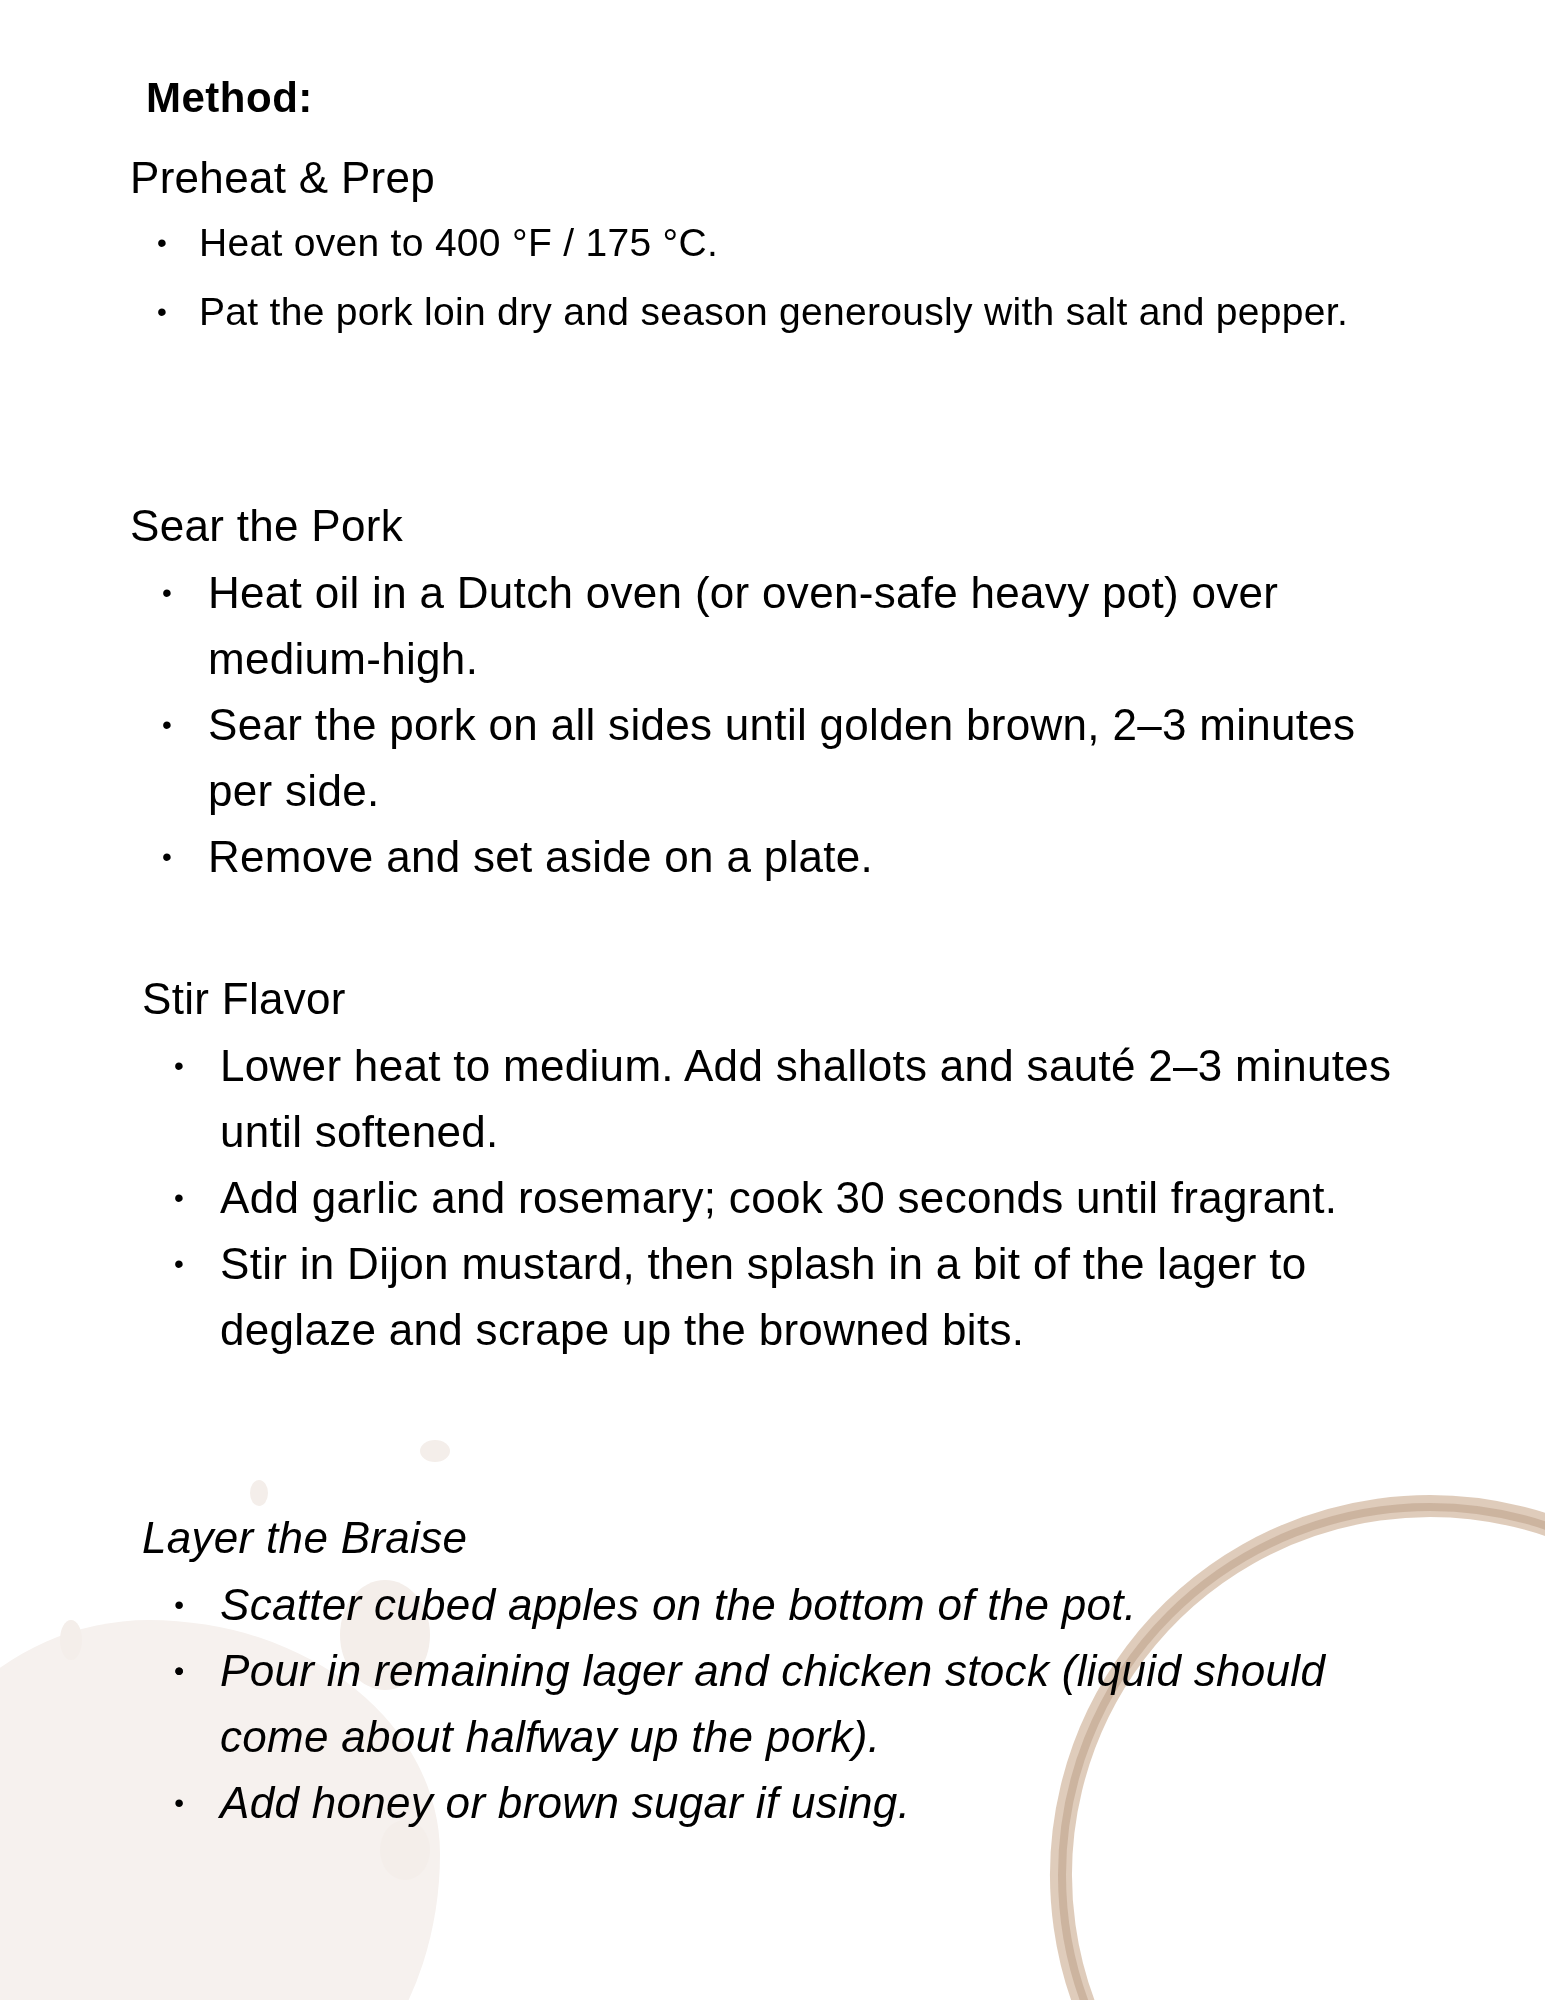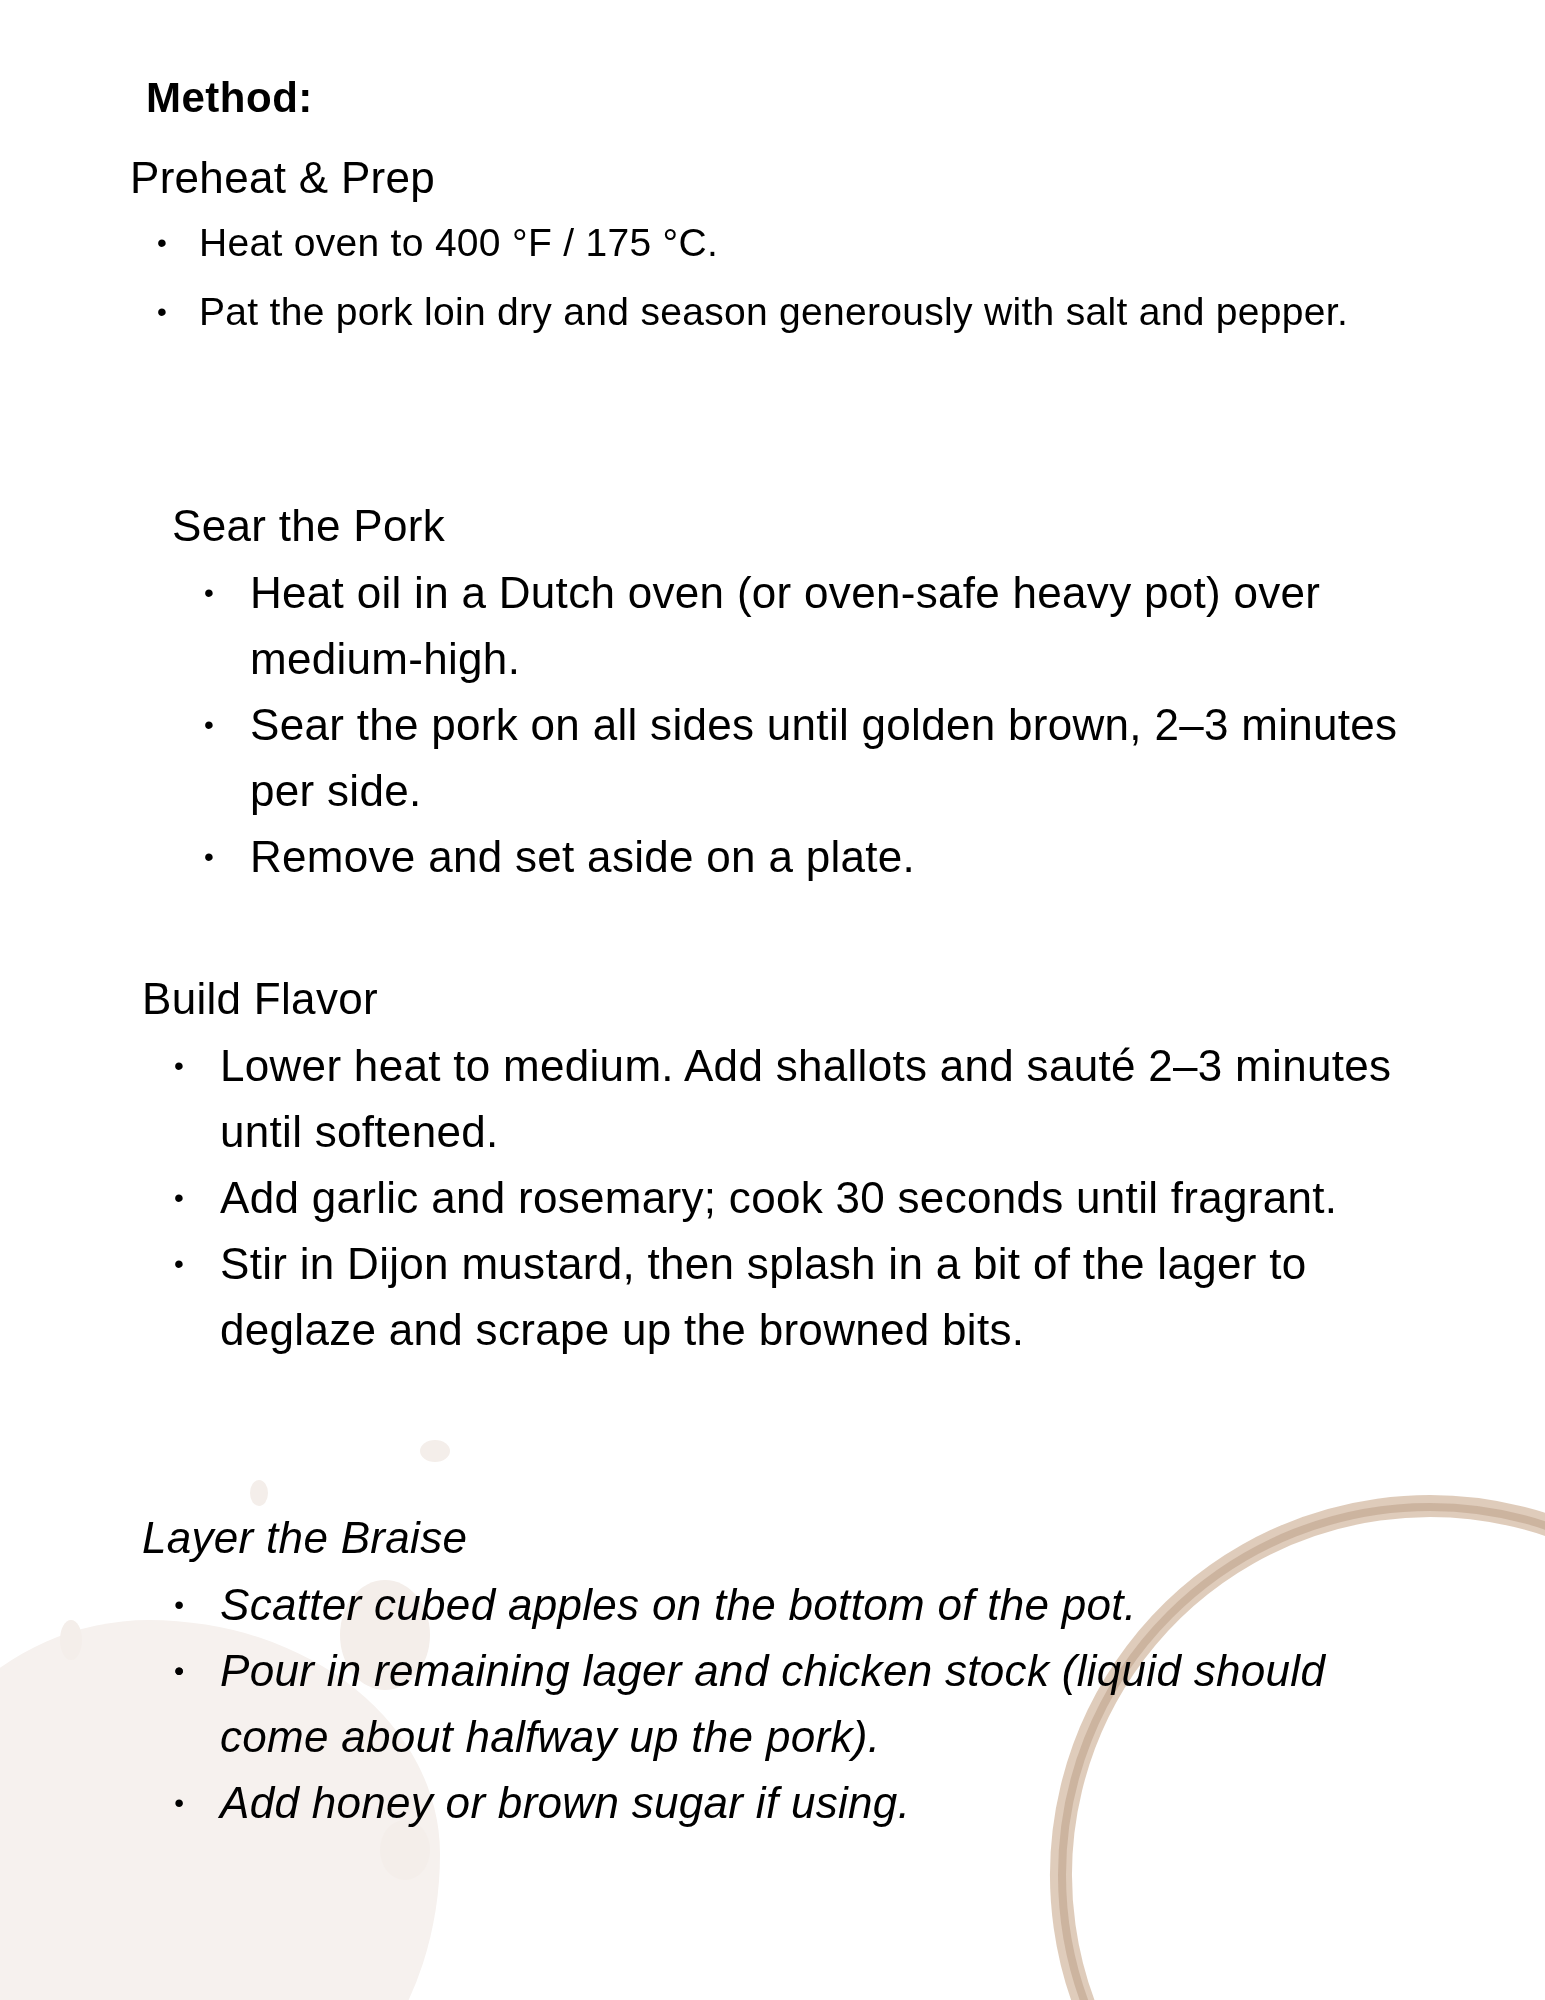--- a/index.html
+++ b/index.html
@@ -96,21 +96,21 @@
     font-size: 28px;
   }
 
   
   .sec-1 { top: 148px; }
   .sec-1 ul { margin-left: 69px; width: 1250px; }
   .sec-1 li { font-size: 39px; line-height: 69px; }
   .sec-1 li .bullet { left: -42px; }
 
   
-  .sec-2 { top: 496px; margin-left: 42px; }
+  .sec-2 { top: 496px; }
   .sec-2 ul { margin-left: 78px; width: 1200px; margin-top: 4px; }
   .sec-2 li { font-size: 44px; }
   .sec-2 li .bullet { left: -46px; }
 
   
   .sec-3 { top: 969px; left: 142px; }
   .sec-3 ul { margin-left: 78px; width: 1200px; margin-top: 4px; }
   .sec-3 li { font-size: 44px; }
   .sec-3 li .bullet { left: -46px; }
 
@@ -161,21 +161,21 @@
         <span>Sear the pork on all sides until golden brown, 2–3 minutes per side.</span>
       </li>
       <li>
         <span class="bullet">•</span>
         <span>Remove and set aside on a plate.</span>
       </li>
     </ul>
   </section>
 
   <section class="section sec-3">
-    <h2 class="section-heading">Build Flavor</h2>
+    <h2 class="section-heading">Stir Flavor</h2>
     <ul>
       <li>
         <span class="bullet">•</span>
         <span>Lower heat to medium. Add shallots and sauté 2–3 minutes until softened.</span>
       </li>
       <li>
         <span class="bullet">•</span>
         <span>Add garlic and rosemary; cook 30 seconds until fragrant.</span>
       </li>
       <li>

